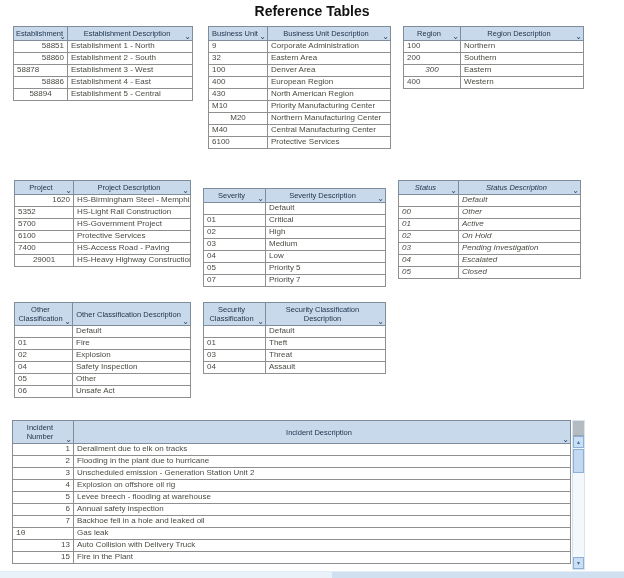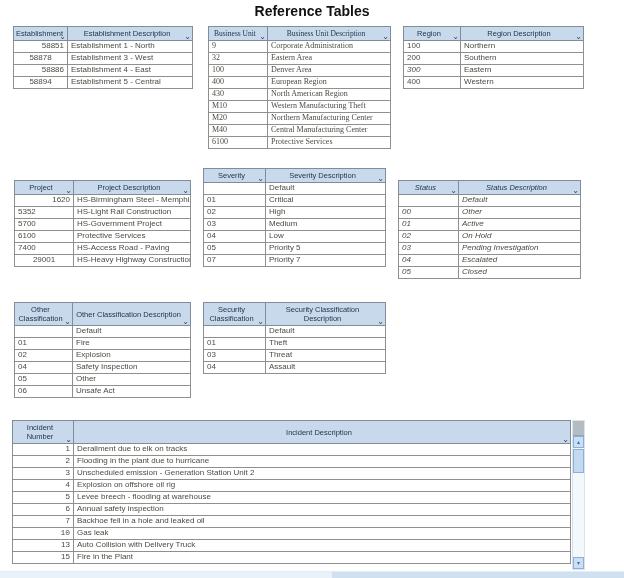--- a/index.html
+++ b/index.html
@@ -65,36 +65,40 @@
             <th><span>Establishment</span><span class="arrow">⌄</span></th>
             <th><span>Establishment Description</span><span class="arrow">⌄</span></th>
           </tr>
         </thead>
         <tbody>
           <tr>
             <td style="text-align: right;">58851</td>
             <td>Establishment 1 - North</td>
           </tr>
           <tr>
-            <td style="text-align: center;">58878</td>
+            <td style="text-align: right;">58860</td>
+            <td>Establishment 2 - South</td>
+          </tr>
+          <tr>
+            <td style="text-align: left;">58878</td>
             <td>Establishment 3 - West</td>
           </tr>
           <tr>
             <td style="text-align: right;">58886</td>
             <td>Establishment 4 - East</td>
           </tr>
           <tr>
             <td style="text-align: center;">58894</td>
             <td>Establishment 5 - Central</td>
           </tr>
         </tbody>
       </table>
     </div>
 
-  <div class="tbl" style="left:208px; top:26px;font-family:Liberation Serif, serif;">
+  <div class="tbl" style="left:208px; top:26px;">
       <table class="rt" style="width: 182px;">
         <colgroup>
           <col style="width: 59px;">
           <col style="width: 123px;">
         </colgroup>
         <thead>
           <tr>
             <th><span>Business Unit</span><span class="arrow">⌄</span></th>
             <th><span>Business Unit Description</span><span class="arrow">⌄</span></th>
           </tr>
@@ -115,24 +119,24 @@
           <tr>
             <td style="text-align: left;">400</td>
             <td>European Region</td>
           </tr>
           <tr>
             <td style="text-align: left;">430</td>
             <td>North American Region</td>
           </tr>
           <tr>
             <td style="text-align: left;">M10</td>
-            <td>Western Manufacturing Theft</td>
-          </tr>
-          <tr>
-            <td style="text-align: left; margin-left: 7px;">M20</td>
+            <td>Priority Manufacturing Center</td>
+          </tr>
+          <tr>
+            <td style="text-align: center; margin-left: 7px;">M20</td>
             <td>Northern Manufacturing Center</td>
           </tr>
           <tr>
             <td style="text-align: left;">M40</td>
             <td>Central Manufacturing Center</td>
           </tr>
           <tr>
             <td style="text-align: left;">6100</td>
             <td>Protective Services</td>
           </tr>
@@ -155,21 +159,21 @@
         <tbody>
           <tr>
             <td style="text-align: left;">100</td>
             <td>Northern</td>
           </tr>
           <tr>
             <td style="text-align: left;">200</td>
             <td>Southern</td>
           </tr>
           <tr>
-            <td style="text-align: left; font-style: italic;">300</td>
+            <td style="text-align: center; font-style: italic;">300</td>
             <td>Eastern</td>
           </tr>
           <tr>
             <td style="text-align: left;">400</td>
             <td>Western</td>
           </tr>
         </tbody>
       </table>
     </div>
 
@@ -207,21 +211,21 @@
             <td>HS-Access Road - Paving</td>
           </tr>
           <tr>
             <td style="text-align: center;">29001</td>
             <td>HS-Heavy Highway Construction</td>
           </tr>
         </tbody>
       </table>
     </div>
 
-  <div class="tbl" style="left:203px; top:168px;">
+  <div class="tbl" style="left:203px; top:188px;">
       <table class="rt" style="width: 182px;">
         <colgroup>
           <col style="width: 62px;">
           <col style="width: 120px;">
         </colgroup>
         <thead>
           <tr>
             <th><span>Severity</span><span class="arrow">⌄</span></th>
             <th><span>Severity Description</span><span class="arrow">⌄</span></th>
           </tr>
@@ -413,21 +417,21 @@
           </tr>
           <tr>
             <td style="text-align: right;">6</td>
             <td>Annual safety inspection</td>
           </tr>
           <tr>
             <td style="text-align: right;">7</td>
             <td>Backhoe fell in a hole and leaked oil</td>
           </tr>
           <tr>
-            <td style="text-align: right; font-family: Liberation Mono, monospace;">10</td>
+            <td style=" font-family: Liberation Mono, monospace;">10</td>
             <td>Gas leak</td>
           </tr>
           <tr>
             <td style="text-align: right;">13</td>
             <td>Auto Collision with Delivery Truck</td>
           </tr>
           <tr>
             <td style="text-align: right;">15</td>
             <td>Fire in the Plant</td>
           </tr>

